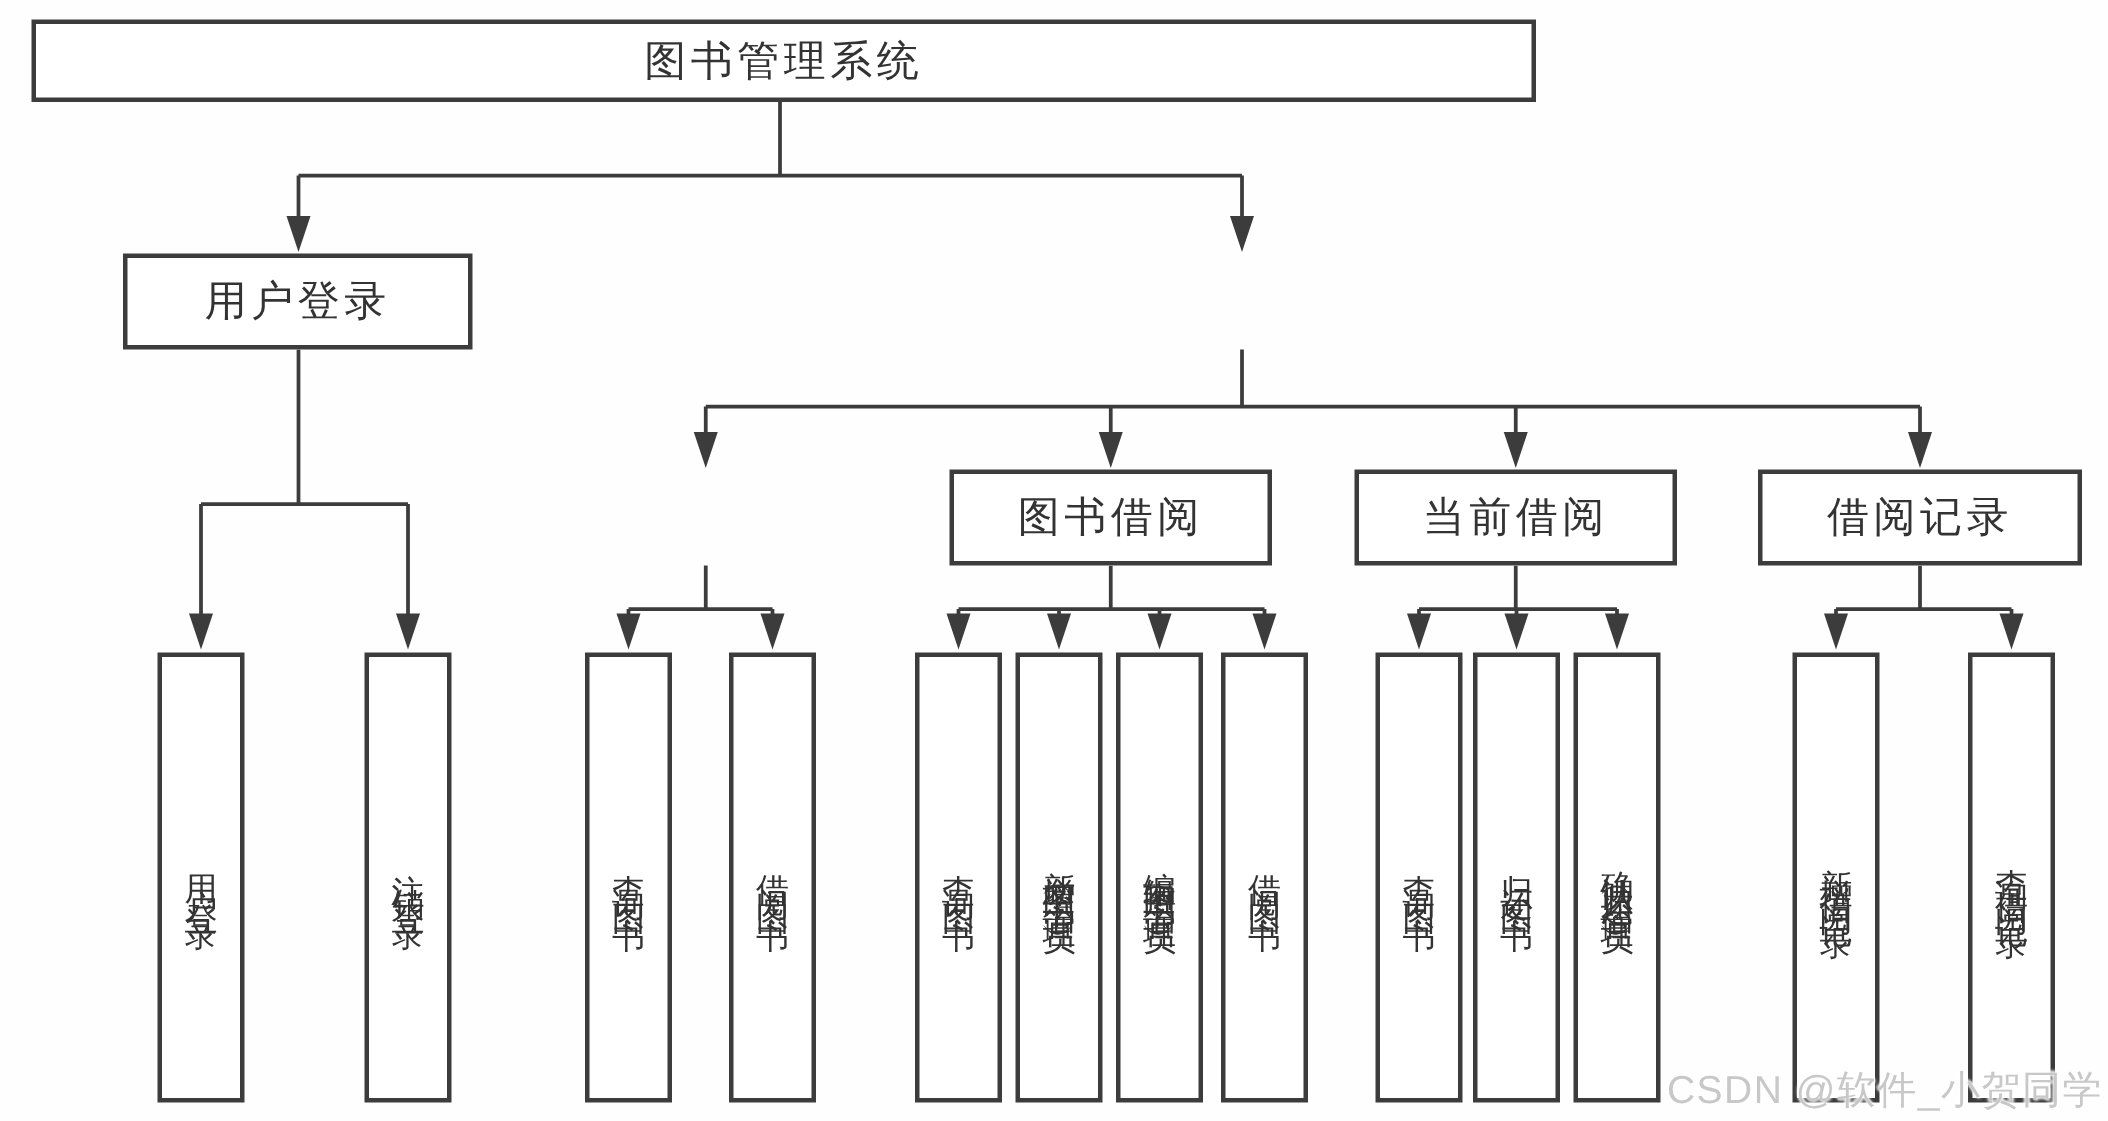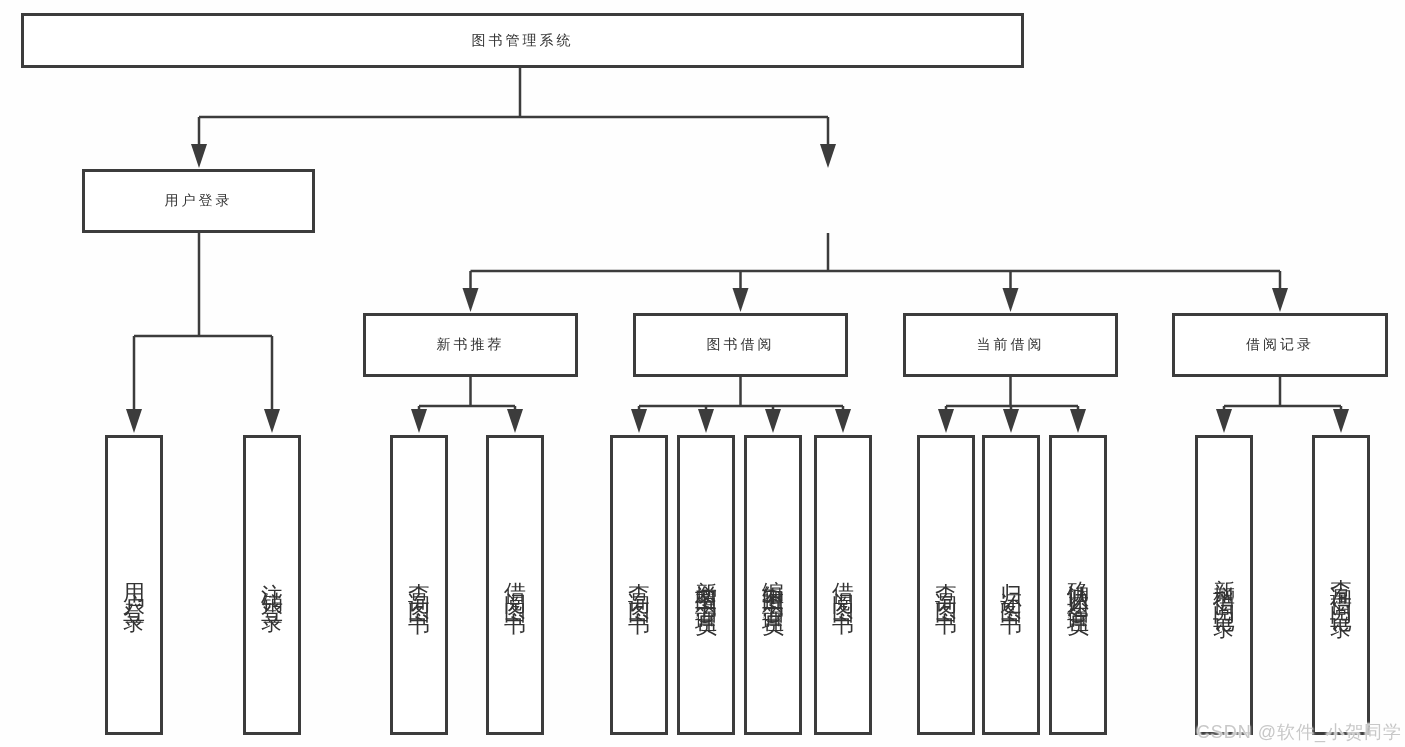--- a/index.html
+++ b/index.html
@@ -26,37 +26,37 @@
     box-sizing:border-box;
     border:3px solid var(--line);
     background:var(--box-background);
     color:var(--text);
     display:flex;
     align-items:center;
     justify-content:center;
     text-align:center;
   }
   .hbox{
-    font-size:14px;
+    font-size:28px;
     letter-spacing:3px;
     white-space:nowrap;
   }
   .vbox{
     writing-mode:vertical-lr;
     text-orientation:mixed;
     font-size:22px;
     letter-spacing:10px;
     line-height:1;
   }
   .vbox.med{letter-spacing:8px;}
   .vbox.tight{letter-spacing:5px;}
   .watermark{
     position:absolute;
     right:3px;bottom:3px;
-    font-size:18px;
+    font-size:26px;
     letter-spacing:1px;
     color:var(--watermark);
     text-shadow:0 0 2px #fff, 1px 1px 2px #fff, -1px -1px 2px #fff;
     z-index:5;
     white-space:nowrap;
   }
 </style>
 </head>
 <body>
 
@@ -91,21 +91,20 @@
       <polygon points="1070,409 1086,409 1078,433"></polygon>
       <polygon points="1216,409 1232,409 1224,433"></polygon>
       <polygon points="1333,409 1349,409 1341,433"></polygon>
     </g>
   </svg>
 
   <div class="box hbox" style="left:21px;top:13px;width:1003px;height:55px">图书管理系统</div>
 
   <div class="box hbox" style="left:82px;top:169px;width:233px;height:64px">用户登录</div>
 
-  <div class="box hbox" style="left:363px;top:313px;width:215px;height:64px">新书推荐</div>
   <div class="box hbox" style="left:633px;top:313px;width:215px;height:64px">图书借阅</div>
   <div class="box hbox" style="left:903px;top:313px;width:215px;height:64px">当前借阅</div>
   <div class="box hbox" style="left:1172px;top:313px;width:216px;height:64px">借阅记录</div>
 
   <div class="box vbox" style="left:105px;top:435px;width:58px;height:300px">用户登录</div>
   <div class="box vbox" style="left:243px;top:435px;width:58px;height:300px">注销登录</div>
 
   <div class="box vbox" style="left:390px;top:435px;width:58px;height:300px">查询图书</div>
   <div class="box vbox" style="left:486px;top:435px;width:58px;height:300px">借阅图书</div>
 

